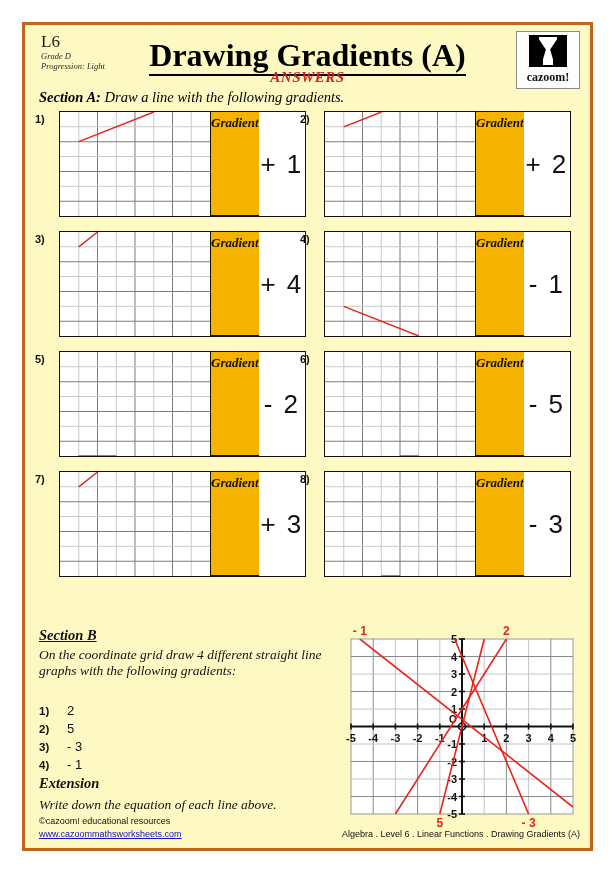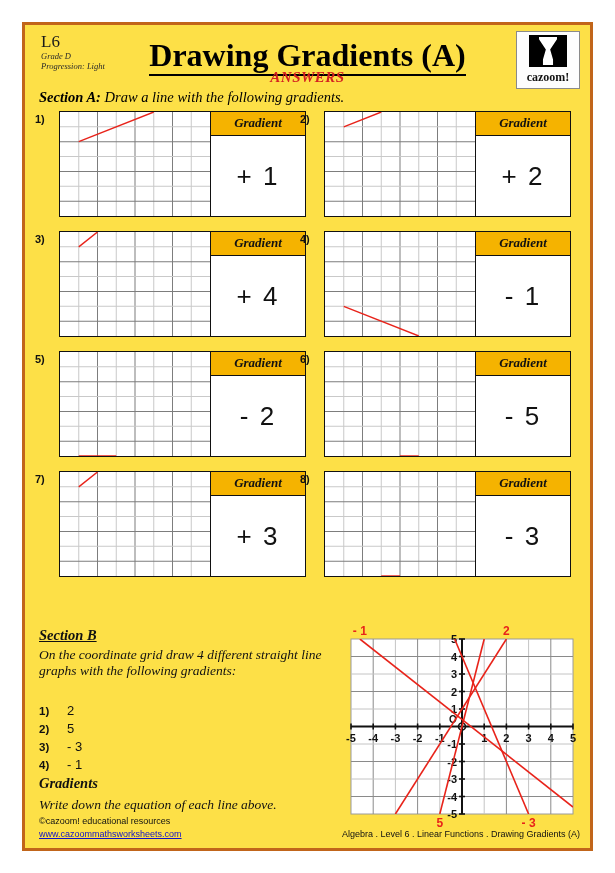--- a/index.html
+++ b/index.html
@@ -10,21 +10,21 @@
   }
   body {
     font-family: "Liberation Serif", serif;
     color: #111;
   }
   .page {
     position: absolute;
     left: 22px; top: 22px;
     width: 571px; height: 829px;
     border: 3px solid #c1651a;
-    background: #fde047;
+    background: #fef9c3;
     box-sizing: border-box;
   }
   .inner { position: relative; width: 100%; height: 100%; }
 
   
   .meta { position: absolute; left: 16px; top: 8px; }
   .meta .lvl {
     font-family: "Liberation Serif", serif;
     font-size: 17px; line-height: 18px; color: #1a1a1a;
   }
@@ -105,21 +105,21 @@
   .grid-cell {
     position: relative;
     width: 151px;
     border-right: 1.5px solid #111;
     box-sizing: border-box;
     overflow: hidden;
   }
   .grid-svg { display: block; width: 100%; height: 100%; }
   .ans-cell {
     position: relative; flex: 1;
-    display: flex; flex-direction: column;
+    display: flex; flex-direction: row;
   }
   .ans-head {
     background: #f5b300;
     text-align: center;
     font-family: "Liberation Serif", serif;
     font-style: italic; font-weight: bold;
     font-size: 13px; color: #111;
     padding: 3px 0 4px 0;
     border-bottom: 1.5px solid #111;
   }
@@ -460,21 +460,21 @@
         <div class="brow">
           <span class="bnum">3)</span>
           <span class="bval">- 3</span>
         </div>
         <div class="brow">
           <span class="bnum">4)</span>
           <span class="bval">- 1</span>
         </div>
       </div>
 
-  <div class="ext-head">Gradients</div>
+  <div class="ext-head">Extension</div>
   <div class="ext-body">Write down the equation of each line above.</div>
 
   <div class="graph" id="graph">
         <svg width="250" height="215" viewBox="0 0 250 215">
           <rect x="18" y="14" width="222" height="175" fill="#ffffff" stroke="#9a9a9a" stroke-width="1"></rect>
           <line x1="40.2" y1="14" x2="40.2" y2="189" stroke="#8a8a8a" stroke-width="1"></line>
           <line x1="62.400000000000006" y1="14" x2="62.400000000000006" y2="189" stroke="#c4c4c4" stroke-width="1"></line>
           <line x1="84.6" y1="14" x2="84.6" y2="189" stroke="#8a8a8a" stroke-width="1"></line>
           <line x1="106.80000000000001" y1="14" x2="106.80000000000001" y2="189" stroke="#c4c4c4" stroke-width="1"></line>
           <line x1="151.2" y1="14" x2="151.2" y2="189" stroke="#c4c4c4" stroke-width="1"></line>

